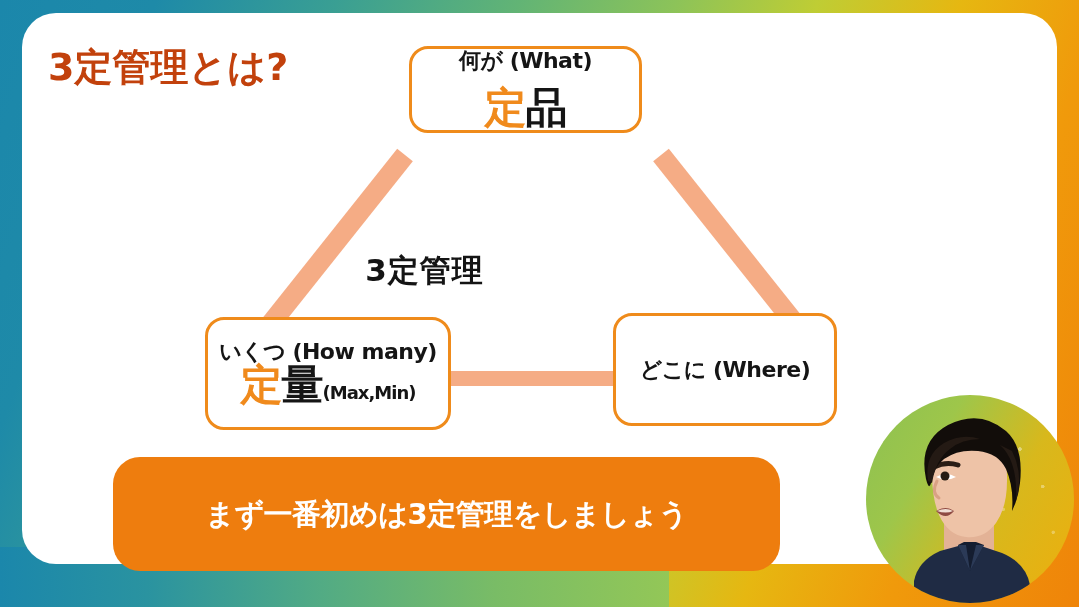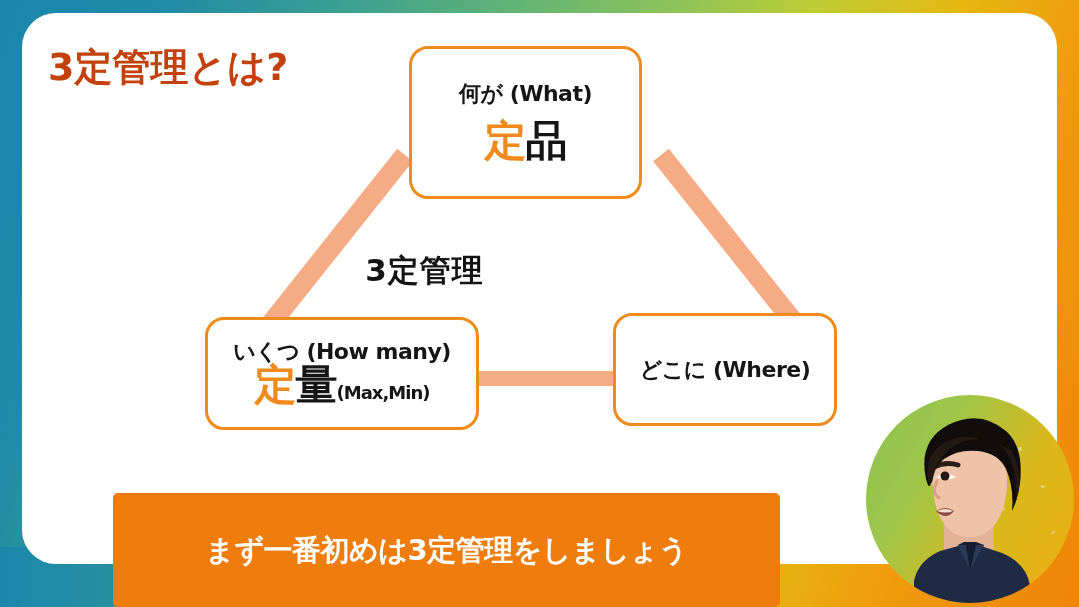--- a/index.html
+++ b/index.html
@@ -139,54 +139,53 @@
   .node-main .hl { color: #f08a1c; }
   .node-main .small {
     font-size: 18px;
     letter-spacing: -1px;
   }
 
   #node-top {
     left: 409px;
     top: 46px;
     width: 233px;
-    height: 153px;
+    height: 87px;
     gap: 12px;
   }
   #node-top .node-sub { margin-bottom: 1px; }
 
   #node-left {
     left: 205px;
     top: 317px;
-    width: 274px;
+    width: 246px;
     height: 113px;
   }
   #node-left .node-main { margin-top: -1px; }
 
   #node-right {
     left: 613px;
     top: 313px;
     width: 224px;
     height: 113px;
   }
 
   
   .caption {
     position: absolute;
     left: 113px;
     top: 457px;
     width: 667px;
     height: 114px;
     background: #ee7d0e;
-    border-radius: 5px;
+    border-radius: 27px;
     display: flex;
     flex-direction: column;
     align-items: center;
     justify-content: center;
-    margin-top: 36px;
   }
   .caption-line {
     color: #ffffff;
     font-size: 29px;
     font-weight: bold;
     line-height: 1.32;
     white-space: nowrap;
     letter-spacing: -0.5px;
   }
 

